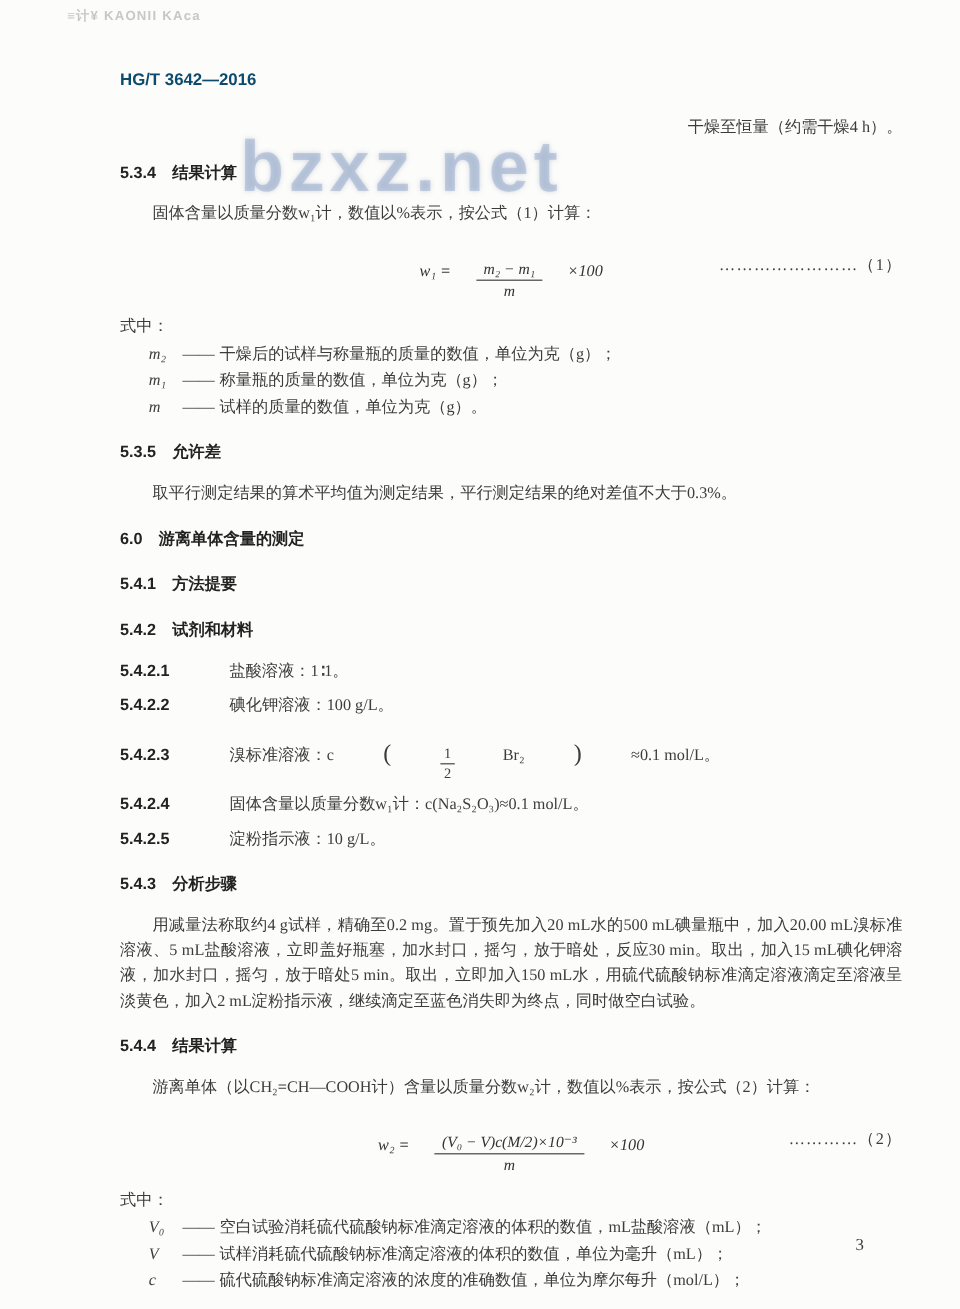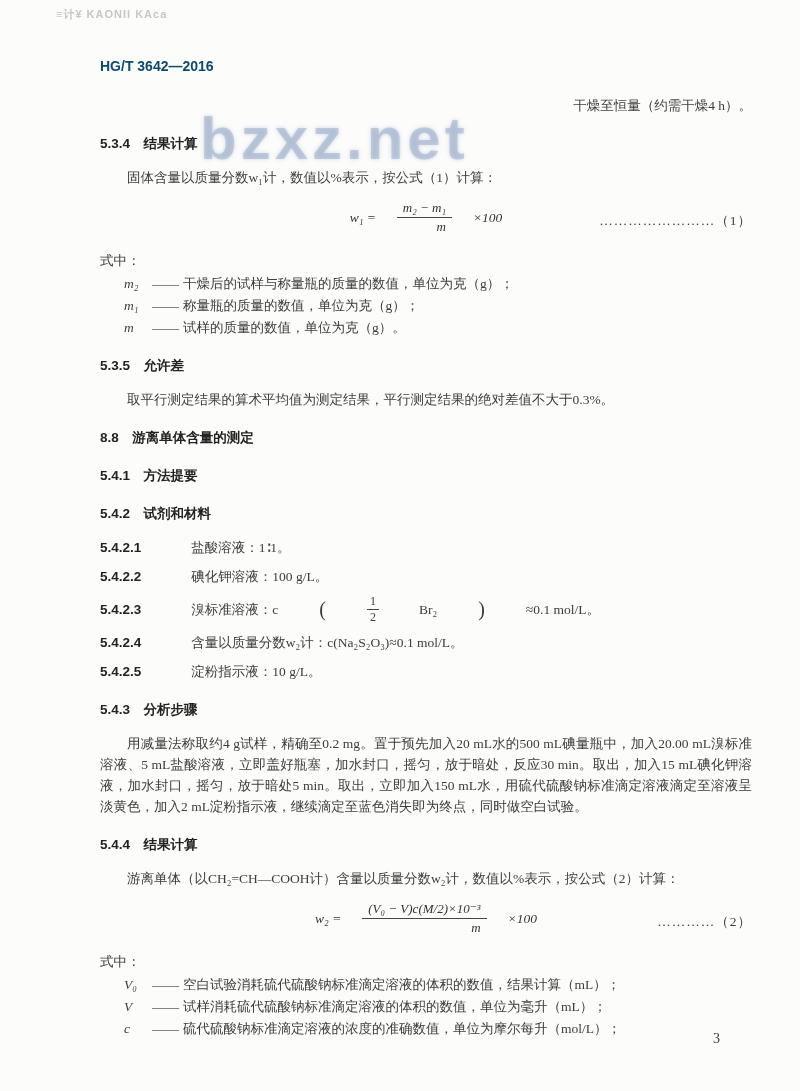--- a/index.html
+++ b/index.html
@@ -25,22 +25,22 @@
 
   h3.sec { font-family:"Liberation Sans",sans-serif; font-weight:bold;
            color:#222; font-size:13.5px; margin:17px 0 13px; }
 
   .para { text-indent:2em; margin:2px 0; text-align:justify; }
 
   .formula-line { position:relative; text-align:center; margin:12px 0 10px;
                   min-height:40px; }
   .formula { display:inline-flex; align-items:center; gap:21px;
              font-style:italic; color:#333; }
-  .frac { display:inline-flex; flex-direction:column; align-items:flex-end;
-          vertical-align:middle; line-height:16px; font-size:13px; }
+  .frac { display:inline-flex; flex-direction:column; align-items:center;
+          vertical-align:middle; line-height:16px; font-size:13px;margin-top:16px; }
   .frac .num { display:block; border-bottom:1px solid #444; padding:0 6px 1px; }
   .frac .den { display:block; padding:1px 6px 0; }
   .dots { position:absolute; right:0; top:10px; font-style:normal;
           letter-spacing:1px; color:#3c3c3c; }
 
   .where { margin:2px 0; }
   .definition { display:flex; padding-left:24px; margin:1px 0; }
   .definition .sym { font-style:italic; min-width:26px; text-align:left; }
   .definition .dash { margin:0 4px 0 2px; }
   .definition .dtext { flex:1; }
@@ -99,21 +99,21 @@
   </div>
   <div class="definition">
     <span class="sym">m</span>
     <span class="dash">——</span>
     <span class="dtext">试样的质量的数值，单位为克（g）。</span>
   </div>
 
   <h3 class="sec">5.3.5　允许差</h3>
   <div class="para">取平行测定结果的算术平均值为测定结果，平行测定结果的绝对差值不大于0.3%。</div>
 
-  <h3 class="sec">8.8　游离单体含量的测定</h3>
+  <h3 class="sec">6.0　游离单体含量的测定</h3>
   <h3 class="sec">5.4.1　方法提要</h3>
 
   <h3 class="sec">5.4.2　试剂和材料</h3>
 
   <div class="reagent">
     <span class="clause">5.4.2.1</span>
     <span>盐酸溶液：1∶1。</span>
   </div>
   <div class="reagent">
     <span class="clause">5.4.2.2</span>
@@ -126,21 +126,21 @@
     <span class="frac small">
       <span class="num">1</span>
       <span class="den">2</span>
     </span>
     <span>Br₂</span>
     <span class="paren">)</span>
     <span>≈0.1 mol/L。</span>
   </div>
   <div class="reagent">
     <span class="clause">5.4.2.4</span>
-    <span>含量以质量分数w₂计：c(Na₂S₂O₃)≈0.1 mol/L。</span>
+    <span>固体含量以质量分数w₁计：c(Na₂S₂O₃)≈0.1 mol/L。</span>
   </div>
   <div class="reagent">
     <span class="clause">5.4.2.5</span>
     <span>淀粉指示液：10 g/L。</span>
   </div>
 
   <h3 class="sec">5.4.3　分析步骤</h3>
   <div class="para">用减量法称取约4 g试样，精确至0.2 mg。置于预先加入20 mL水的500 mL碘量瓶中，加入20.00 mL溴标准溶液、5 mL盐酸溶液，立即盖好瓶塞，加水封口，摇匀，放于暗处，反应30 min。取出，加入15 mL碘化钾溶液，加水封口，摇匀，放于暗处5 min。取出，立即加入150 mL水，用硫代硫酸钠标准滴定溶液滴定至溶液呈淡黄色，加入2 mL淀粉指示液，继续滴定至蓝色消失即为终点，同时做空白试验。</div>
 
   <h3 class="sec">5.4.4　结果计算</h3>
@@ -156,21 +156,21 @@
       <span>×100</span>
     </span>
     <span class="dots">…………（2）</span>
   </div>
 
   <div class="where">式中：</div>
 
   <div class="definition">
     <span class="sym">V₀</span>
     <span class="dash">——</span>
-    <span class="dtext">空白试验消耗硫代硫酸钠标准滴定溶液的体积的数值，结果计算（mL）；</span>
+    <span class="dtext">空白试验消耗硫代硫酸钠标准滴定溶液的体积的数值，mL盐酸溶液（mL）；</span>
   </div>
   <div class="definition">
     <span class="sym">V</span>
     <span class="dash">——</span>
     <span class="dtext">试样消耗硫代硫酸钠标准滴定溶液的体积的数值，单位为毫升（mL）；</span>
   </div>
   <div class="definition">
     <span class="sym">c</span>
     <span class="dash">——</span>
     <span class="dtext">硫代硫酸钠标准滴定溶液的浓度的准确数值，单位为摩尔每升（mol/L）；</span>

